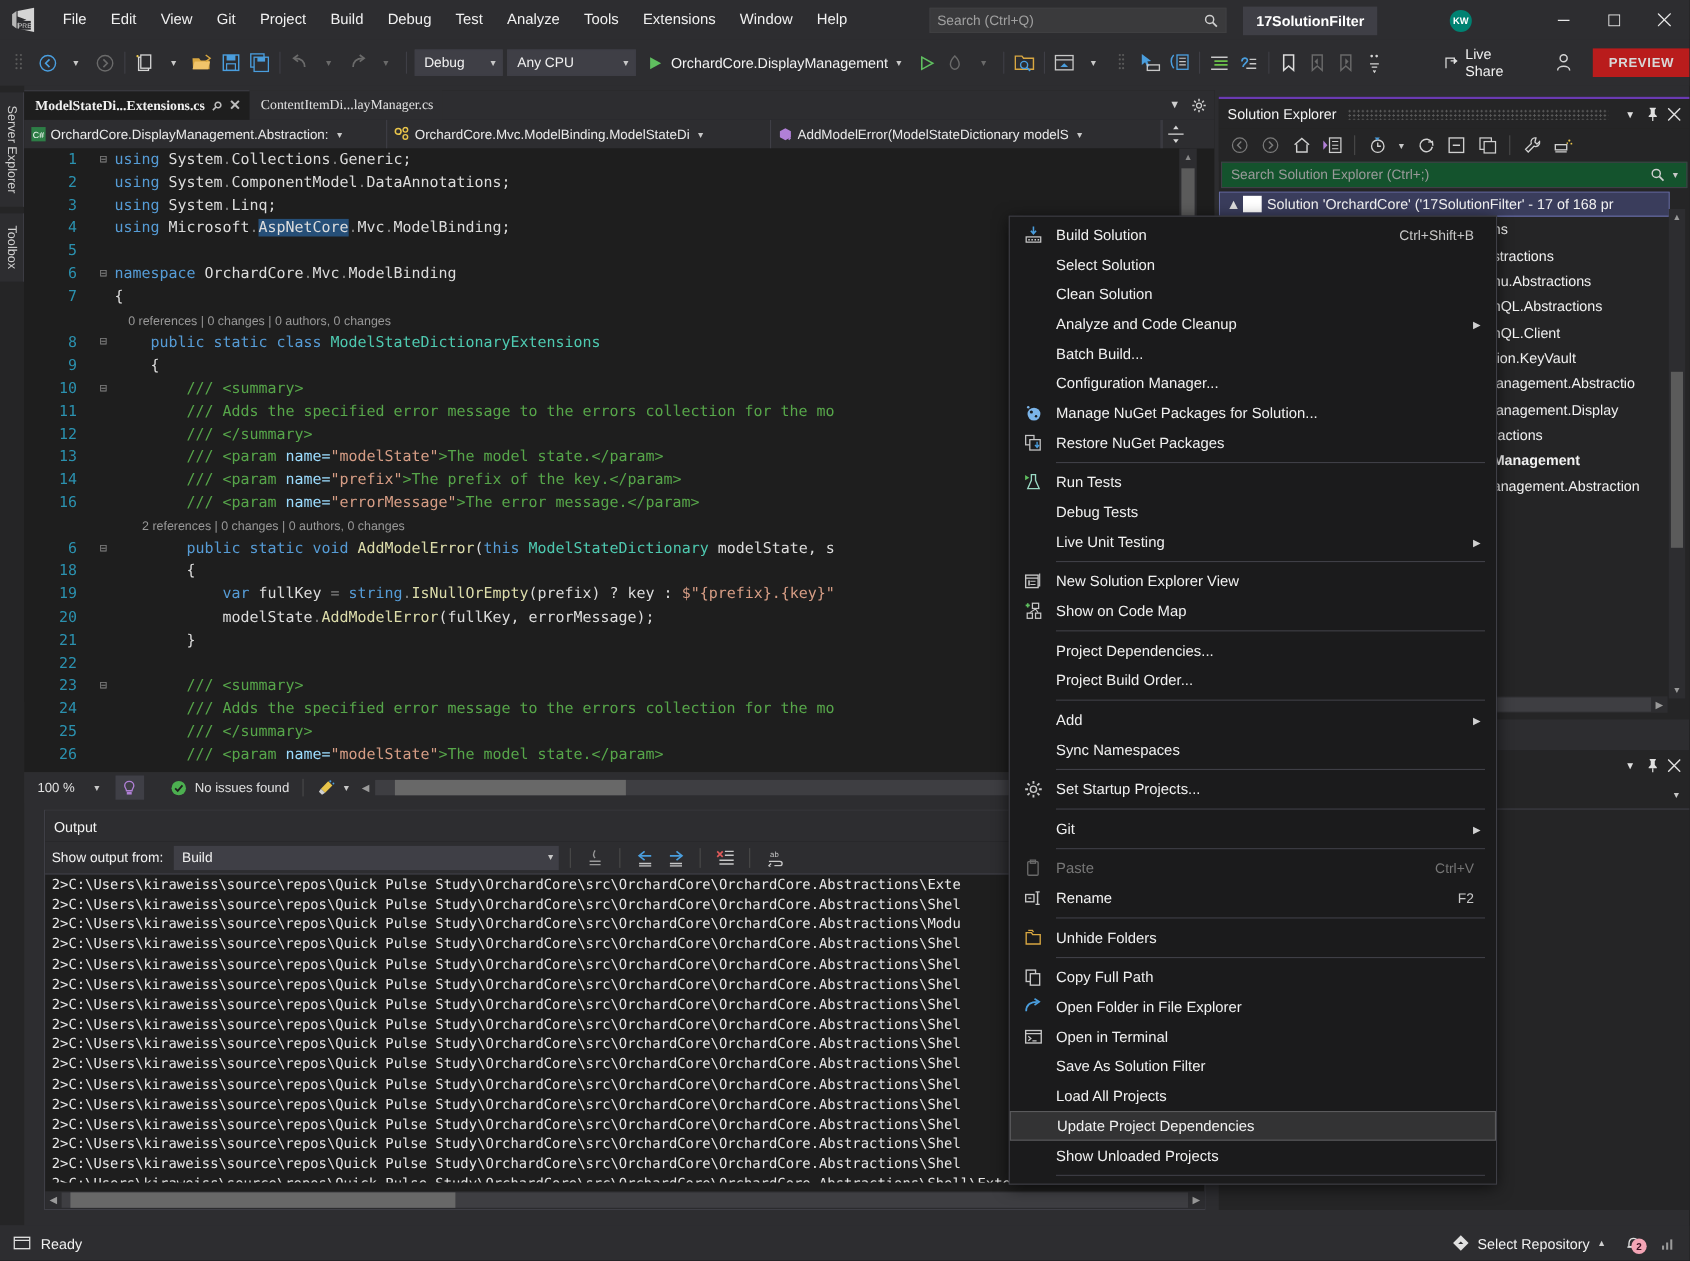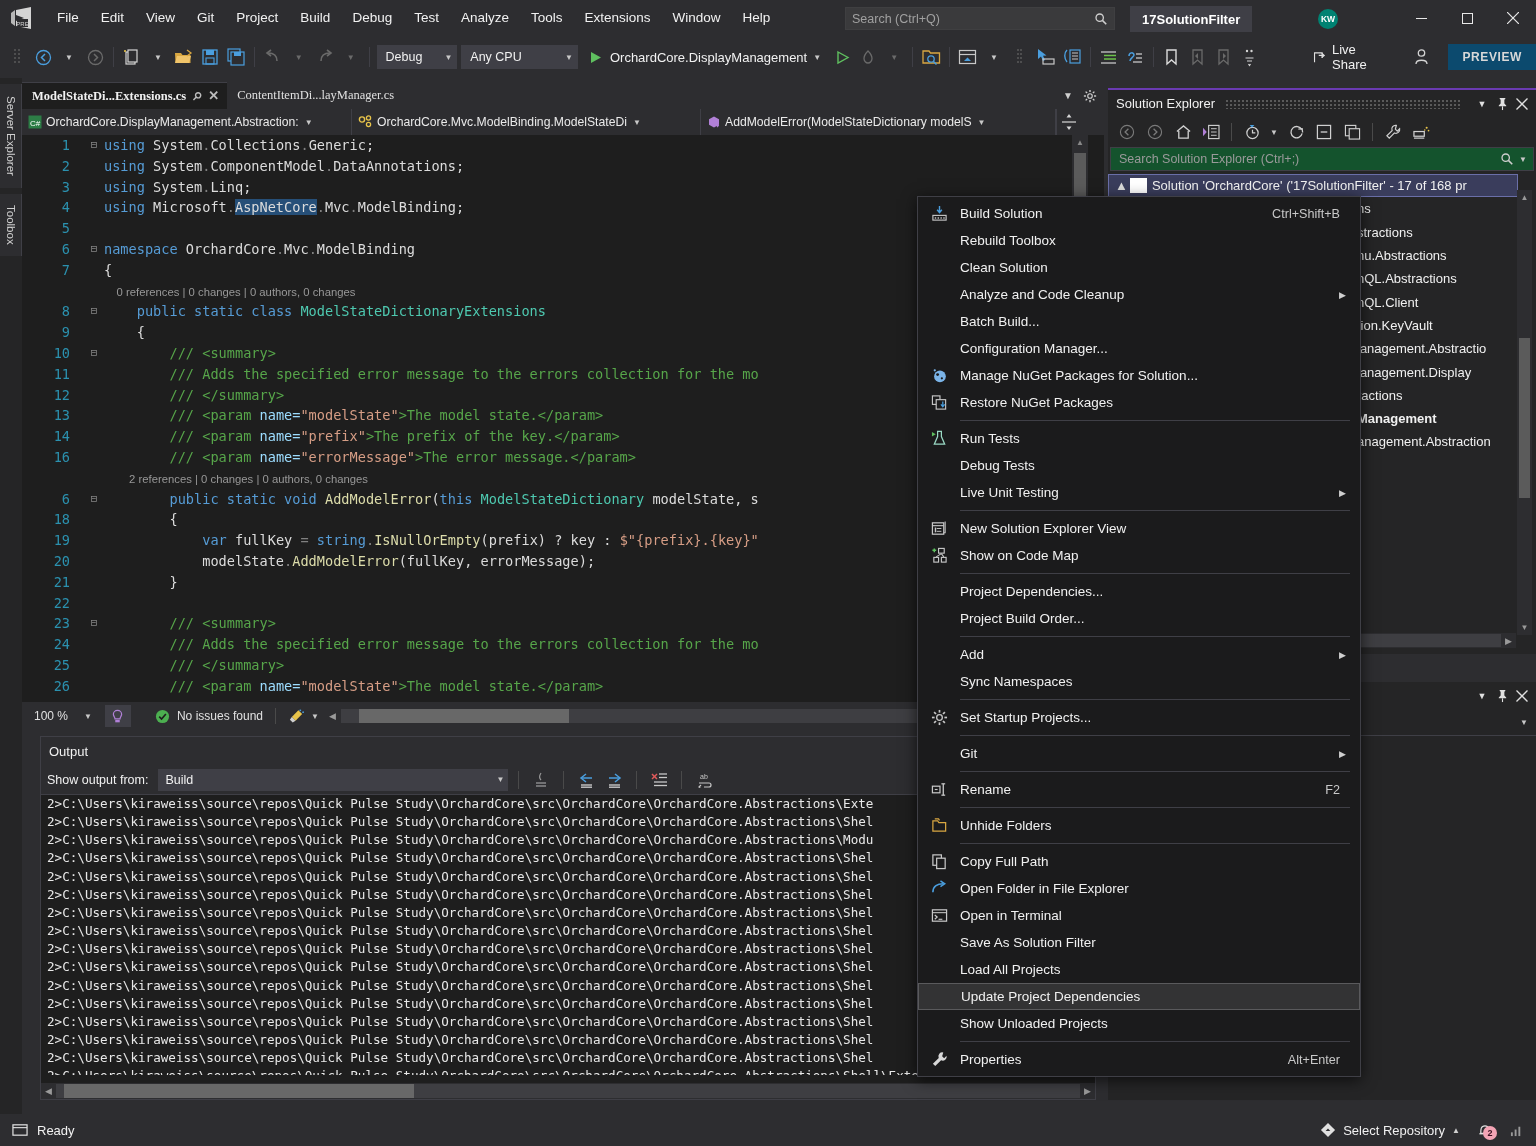--- a/index.html
+++ b/index.html
@@ -26,21 +26,21 @@
 
   
   .toolbar{position:absolute;left:0;top:36px;width:1536px;height:42px;background:#2d2d30;display:flex;align-items:center;padding-left:4px;}
   .tbtn{height:30px;min-width:26px;display:flex;align-items:center;justify-content:center;padding:0 3px;color:#d4d4d4;}
   .tsep{width:1px;height:20px;background:#3f3f46;margin:0 5px;}
   .combo{height:24px;background:#3f3f46;border:1px solid #3f3f46;display:flex;align-items:center;padding:0 4px 0 8px;color:#f1f1f1;font-size:12.5px;margin:0 2px;}
   .combo .cv{flex:1;white-space:nowrap;overflow:hidden;}
   .combo .carat{margin-left:6px;font-size:8px;color:#c8c8c8;}
   .runbtn{display:flex;align-items:center;height:28px;padding:0 8px;color:#f1f1f1;font-size:13px;}
   .liveshare{display:flex;align-items:center;gap:6px;height:28px;padding:0 8px;font-size:13px;color:#f1f1f1;}
-  .preview{height:26px;background:#0c4a6e;color:#d8d8d8;font-size:12px;font-weight:bold;letter-spacing:.6px;display:flex;align-items:center;padding:4px 14px;}
+  .preview{height:26px;background:#b91c1c;color:#d8d8d8;font-size:12px;font-weight:bold;letter-spacing:.6px;display:flex;align-items:center;padding:4px 14px;}
 
   
   .leftrail{position:absolute;left:0;top:78px;width:22px;height:1036px;background:#252526;}
   .vtab{position:absolute;left:0;width:22px;background:#2d2d30;border-right:1px solid #3f3f46;
         writing-mode:vertical-rl;text-orientation:mixed;font-size:11.5px;color:#d0d0d0;
         display:flex;align-items:center;justify-content:center;padding:6px 0;}
   .vtab.a{top:6px;height:104px;}
   .vtab.b{top:116px;height:62px;}
 
   
@@ -878,21 +878,21 @@
               <rect x="13" y="13" width="1.5" height="1.5"></rect>
             </g>
             <path d="M9 1 V7 M6.5 5 L9 8 L11.5 5" stroke="#4a9ede" stroke-width="1.5" fill="none"></path>
           </svg>
         </div>
         <div class="lbl">Build Solution</div>
         <div class="acc">Ctrl+Shift+B</div>
       </div>
       <div class="ctx-item">
         <div class="ico"></div>
-        <div class="lbl">Rebuild Toolbox</div>
+        <div class="lbl">Select Solution</div>
       </div>
       <div class="ctx-item">
         <div class="ico"></div>
         <div class="lbl">Clean Solution</div>
       </div>
       <div class="ctx-item">
         <div class="ico"></div>
         <div class="lbl">Analyze and Code Cleanup</div>
         <div class="arw">▶</div>
       </div>
@@ -1010,20 +1010,30 @@
         </div>
         <div class="lbl">Set Startup Projects...</div>
       </div>
       <div class="ctx-sep"></div>
       <div class="ctx-item">
         <div class="ico"></div>
         <div class="lbl">Git</div>
         <div class="arw">▶</div>
       </div>
       <div class="ctx-sep"></div>
+      <div class="ctx-item disabled">
+        <div class="ico">
+          <svg width="17" height="17" viewBox="0 0 18 18">
+            <rect x="3.5" y="2.5" width="10" height="13" rx="1" fill="none" stroke="#6a6a6a" stroke-width="1.3"></rect>
+            <rect x="6" y="1" width="5" height="3" fill="none" stroke="#6a6a6a" stroke-width="1.2"></rect>
+          </svg>
+        </div>
+        <div class="lbl">Paste</div>
+        <div class="acc">Ctrl+V</div>
+      </div>
       <div class="ctx-item">
         <div class="ico">
           <svg width="17" height="17" viewBox="0 0 18 18">
             <rect x="1.5" y="5.5" width="8" height="7" fill="none" stroke="#c8c8c8" stroke-width="1.3"></rect>
             <line x1="4" y1="9" x2="7" y2="9" stroke="#c8c8c8" stroke-width="1.2"></line>
             <line x1="13" y1="3" x2="13" y2="15" stroke="#c8c8c8" stroke-width="1.4"></line>
             <line x1="11" y1="3" x2="15" y2="3" stroke="#c8c8c8" stroke-width="1.3"></line>
             <line x1="11" y1="15" x2="15" y2="15" stroke="#c8c8c8" stroke-width="1.3"></line>
           </svg>
         </div>
@@ -1080,29 +1090,20 @@
       </div>
       <div class="ctx-item hl">
         <div class="ico"></div>
         <div class="lbl">Update Project Dependencies</div>
       </div>
       <div class="ctx-item">
         <div class="ico"></div>
         <div class="lbl">Show Unloaded Projects</div>
       </div>
       <div class="ctx-sep"></div>
-      <div class="ctx-item">
-        <div class="ico">
-          <svg width="17" height="17" viewBox="0 0 18 18">
-            <path d="M13 1.5 a4.2 4.2 0 0 0-4.8 5.8 L2 13.5 l2.5 2.5 l6.2-6.2 a4.2 4.2 0 0 0 5.8-4.8 l-2.6 2.6 l-2.1-2.1 z" fill="#d8d8d8"></path>
-          </svg>
-        </div>
-        <div class="lbl">Properties</div>
-        <div class="acc">Alt+Enter</div>
-      </div>
     </div>
 
   <div class="status">
     <div class="left">
       <svg width="16" height="16" viewBox="0 0 17 17">
           <rect x="1" y="3" width="15" height="11" fill="none" stroke="#e0e0e0" stroke-width="1.3"></rect>
           <line x1="1" y1="6" x2="16" y2="6" stroke="#e0e0e0" stroke-width="1.2"></line>
         </svg>
       <span>Ready</span>
     </div>

